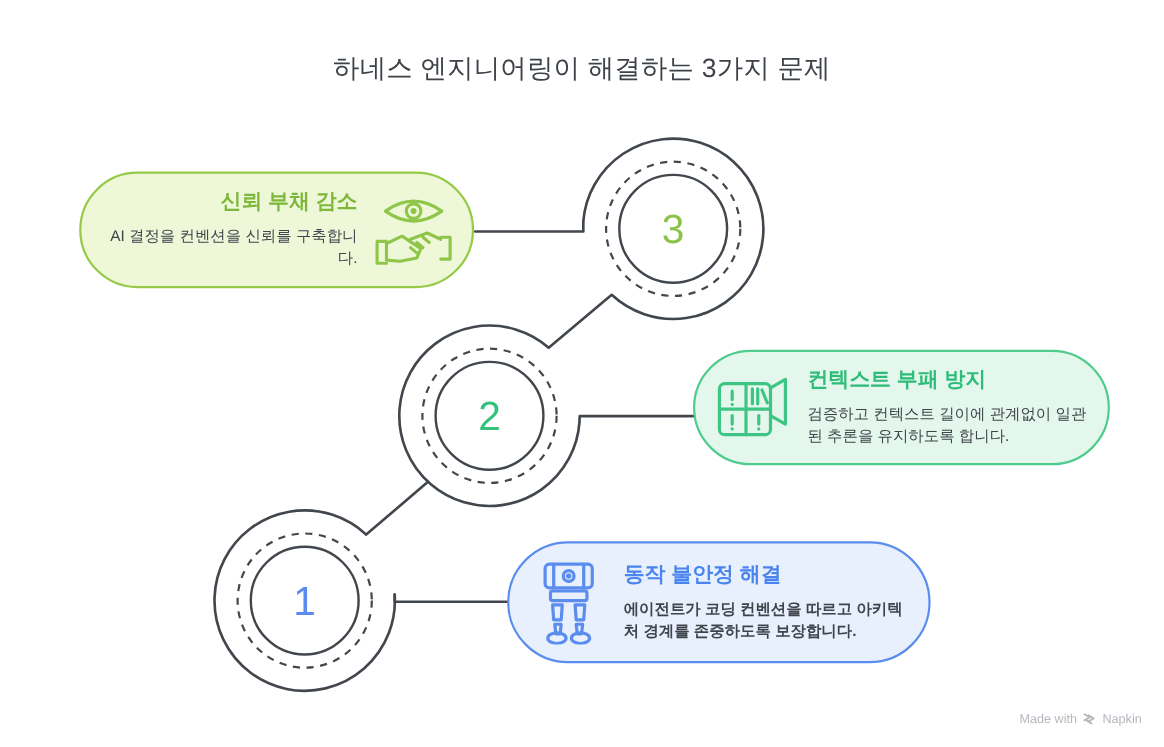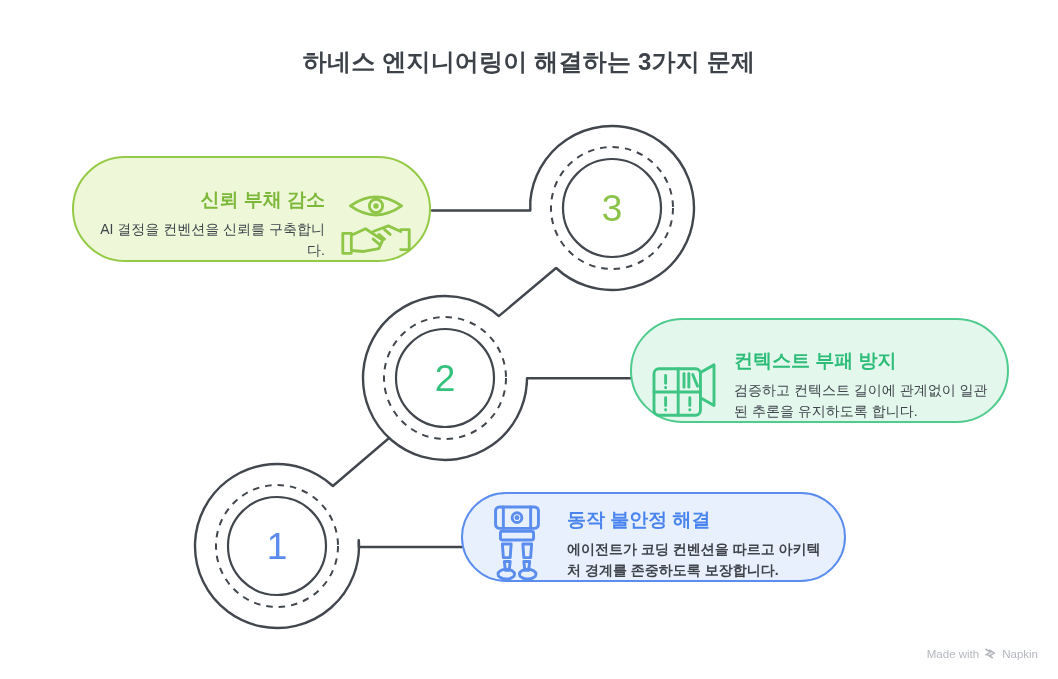--- a/index.html
+++ b/index.html
@@ -2,33 +2,33 @@
 <html><head>
 <meta charset="utf-8">
 <style>
   html,body{margin:0;padding:0;background:#ffffff;}
   #canvas{
     position:relative;width:1058px;height:679px;background:#ffffff;overflow:hidden;
     font-family:"Liberation Sans","DejaVu Sans",sans-serif;
   }
   #main-title{
     position:absolute;top:46px;left:0;width:100%;text-align:center;
-    font-size:24px;font-weight:700;color:#3d4249;letter-spacing:0.2px;
+    font-size:24px;font-weight:400;color:#3d4249;letter-spacing:0.2px;
   }
   #diagram{position:absolute;left:0;top:0;}
   .ring-stroke{fill:none;stroke:#42474e;stroke-width:2.4;}
   .ring-dashed{fill:none;stroke:#42474e;stroke-width:2;stroke-dasharray:6.5 6;}
   .ring-inner{fill:#ffffff;stroke:#42474e;stroke-width:2.2;}
   .connector{fill:none;stroke:#42474e;stroke-width:2.4;stroke-linejoin:round;stroke-linecap:round;}
   .ring-number{font-family:"Liberation Sans","DejaVu Sans",sans-serif;font-size:37px;font-weight:500;text-anchor:middle;}
   .pill{
     position:absolute;box-sizing:border-box;border-radius:60px;border:2px solid;
-    display:flex;align-items:flex-end;
+    display:flex;align-items:center;
   }
-  .pill-1{left:461px;top:492px;width:385px;height:90px;background:#e8f0fd;border-color:#5b8def;padding:0 18px 0 24px;gap:20px;}
+  .pill-1{left:461px;top:492px;width:385px;height:111px;background:#e8f0fd;border-color:#5b8def;padding:0 18px 0 24px;gap:20px;}
   .pill-2{left:630px;top:318px;width:379px;height:105px;background:#e3f7ec;border-color:#4ecb8d;padding:0 16px 0 20px;gap:18px;}
   .pill-3{left:72px;top:156px;width:359px;height:106px;background:#eef8d9;border-color:#95ca46;padding:0 16px 0 20px;gap:14px;justify-content:flex-end;}
   .pill-3 .pill-text{text-align:right;}
   .pill-title{font-size:19px;font-weight:700;line-height:1.2;}
   .pill-1 .pill-title{color:#4a84ee;}
   .pill-2 .pill-title{color:#2ebd79;}
   .pill-3 .pill-title{color:#7eb83a;}
   .pill-desc{font-size:14px;color:#3f444b;margin-top:8px;line-height:1.45;}
   .pill-1 .pill-desc{max-width:278px;word-break:break-all;font-weight:bold;}
   .pill-2 .pill-desc{max-width:276px;word-break:break-all;}

